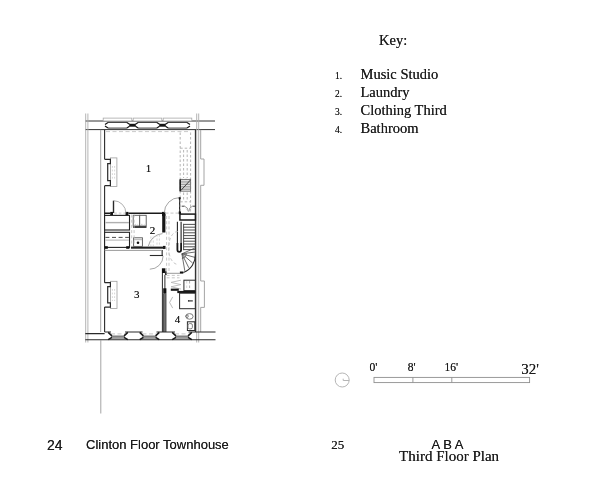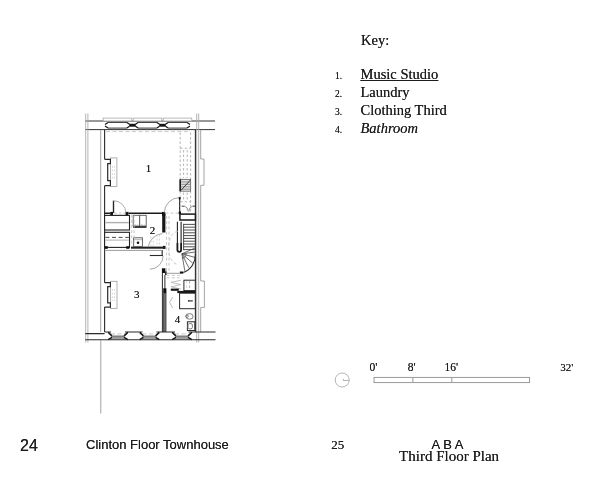--- a/index.html
+++ b/index.html
@@ -4,55 +4,55 @@
 <style>
   html,body{margin:0;padding:0;background:#ffffff;}
   body{width:600px;height:486px;position:relative;overflow:hidden;transform:translateZ(0);
        font-family:"Liberation Serif",serif;color:#1c1c1c;}
   .abs{position:absolute;white-space:nowrap;transform:translateZ(0);text-shadow:0 0 0.6px rgba(30,30,30,0.85);}
   .sans{font-family:"Liberation Sans",sans-serif;}
 </style>
 </head>
 <body>
 
-<div class="abs" style="left:361px;top:31.7px;font-size:14.5px;">Key:</div>
+<div class="abs" style="left:379px;top:31.7px;font-size:14.5px;">Key:</div>
 
 <div>
 
 <div class="abs" style="left:335px;top:70.5px;font-size:9.5px;">1.</div>
 
-<div class="abs" style="left:360.5px;top:66.1px;font-size:14.5px;text-decoration:underline;">Music Studio</div>
+<div class="abs" style="left:360.5px;top:66.1px;font-size:14.5px;">Music Studio</div>
 
 <div class="abs" style="left:335px;top:88.5px;font-size:9.5px;">2.</div>
 
 <div class="abs" style="left:360.5px;top:84.1px;font-size:14.5px;">Laundry</div>
 
 <div class="abs" style="left:335px;top:106.5px;font-size:9.5px;">3.</div>
 
 <div class="abs" style="left:360.5px;top:102.1px;font-size:14.5px;">Clothing Third</div>
 
 <div class="abs" style="left:335px;top:124.5px;font-size:9.5px;">4.</div>
 
-<div class="abs" style="left:360.5px;top:120.1px;font-size:14.5px;font-style:italic;">Bathroom</div>
+<div class="abs" style="left:360.5px;top:120.1px;font-size:14.5px;">Bathroom</div>
 </div>
 
 <div>
 
 <div class="abs" style="left:369.5px;top:360.8px;font-size:11.5px;">0'</div>
 
 <div class="abs" style="left:407.7px;top:360.8px;font-size:11.5px;">8'</div>
 
 <div class="abs" style="left:444.4px;top:360.8px;font-size:11.5px;text-align:center;">16'</div>
 
-<div class="abs" style="left:521.3px;top:360.8px;font-size:11px;margin-left:39px;">32'</div>
+<div class="abs" style="left:521.3px;top:360.8px;font-size:15px;">32'</div>
 </div>
 
 <div class="abs" style="left:399.1px;top:400.2px;font-size:15px;margin-top:48px;">Third Floor Plan</div>
 
-<div class="abs sans" style="left:20px;top:436.5px;font-size:16px;">24</div>
+<div class="abs sans" style="left:47px;top:436.5px;font-size:14px;">24</div>
 
 <div class="abs sans" style="left:86px;top:436.5px;font-size:13px;">Clinton Floor Townhouse</div>
 
 <div class="abs sans" style="left:331.2px;top:436.5px;font-size:13px;font-family:Liberation Serif, serif;">25</div>
 
 <div class="abs sans" style="left:431.6px;top:436.5px;font-size:13px;">A B A</div>
 
 <svg class="abs" style="left:0;top:0;transform:translateZ(0);filter:blur(0.25px);" width="600" height="486" viewBox="0 0 600 486" fill="none" stroke-linecap="butt">
 
 <g stroke="#333333" stroke-width="1">

